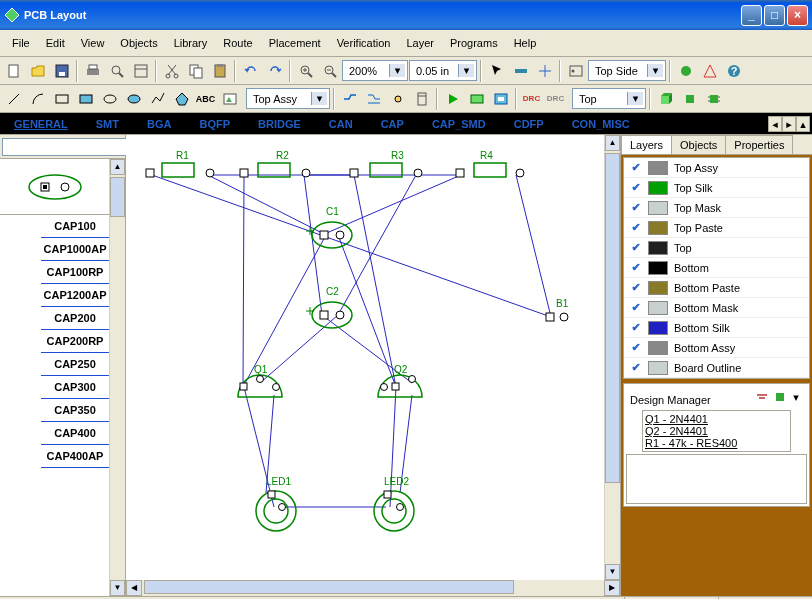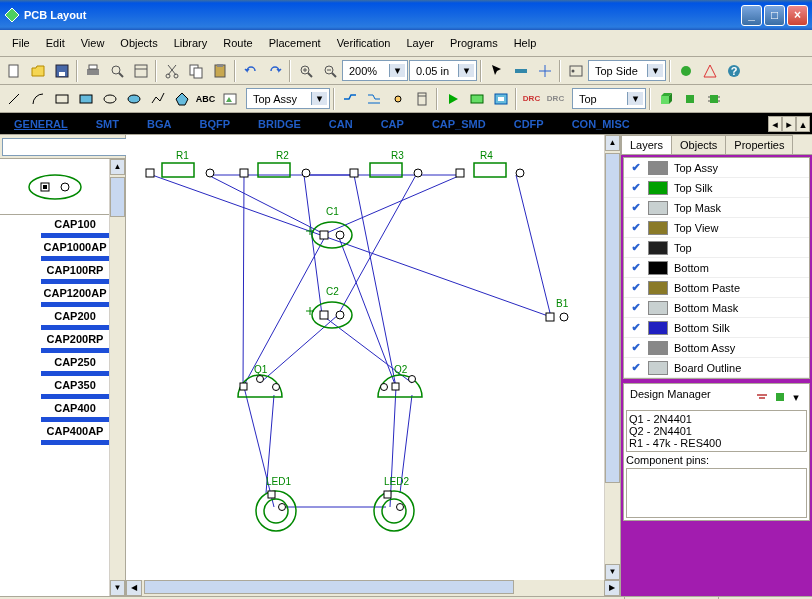--- a/index.html
+++ b/index.html
@@ -24,39 +24,39 @@
 .tabnav { margin-left: auto; display: flex; gap: 0; padding-right: 2px; }
 .tabnav .nbtn { width: 14px; height: 16px; border: 1px solid #aca899; background: #ece9d8; text-align: center; line-height: 14px; cursor: pointer; }
 .main { display: flex; height: 461px; }
 .leftpanel { width: 126px; border-right: 1px solid #aca899; display: flex; flex-direction: column; }
 .searchrow { height: 24px; display: flex; align-items: center; padding: 2px; border-bottom: 1px solid #aca899; }
 .searchrow input { flex: 1; height: 18px; border: 1px solid #7f9db9; padding: 0 2px; }
 .searchrow .bino { width: 22px; height: 20px; border: 1px solid #aca899; background: #ece9d8; margin-left: 2px; text-align: center; cursor: pointer; }
 .complist { flex: 1; overflow: hidden; background: #fff; display: flex; }
 .preview { height: 56px; border-bottom: 1px solid #aca899; display: flex; align-items: center; justify-content: center; background: #fff; }
 .items { flex: 1; overflow: hidden; }
-.item { height: 23px; border-bottom: 5px solid #1d4ed8; display: flex; align-items: center; justify-content: center; font-weight: bold; cursor: pointer; margin-left: 41px; }
+.item { height: 23px; border-bottom: 1px solid #1d4ed8; display: flex; align-items: center; justify-content: center; font-weight: bold; cursor: pointer; margin-left: 41px; }
 .vscroll { width: 16px; background: #ece9d8; border-left: 1px solid #d4d0c8; position: relative; }
 .vscroll .arrow { height: 16px; background: #dbe4f0; border: 1px solid #aca899; text-align: center; font-size: 8px; line-height: 14px; }
 .vscroll .thumb { background: #c8d8f0; border: 1px solid #aca899; }
 .canvas-wrap { flex: 1; display: flex; flex-direction: column; background: #fff; position: relative; }
 .canvas-inner { flex: 1; display: flex; }
 .canvas { flex: 1; position: relative; background: #fff; overflow: hidden; }
 .dotgrid { position: absolute; inset: 0; background-image: radial-gradient(#777 0.6px, transparent 0.6px); background-size: 12px 12px; background-position: 4px 4px; }
-.rightpanel { width: 192px; border-left: 1px solid #aca899; display: flex; flex-direction: column; background: #a21caf; }
+.rightpanel { width: 192px; border-left: 1px solid #aca899; display: flex; flex-direction: column; background: #a16207; }
 .ptabs { display: flex; border-bottom: 1px solid #aca899; background: #ece9d8; }
 .ptab { padding: 3px 8px; border: 1px solid #aca899; border-bottom: none; background: #ece9d8; cursor: pointer; margin-right: -1px; }
 .ptab.active { background: #fff; }
 .layerlist { flex: 0 0 auto; background: #fff; border: 1px solid #aca899; margin: 2px; }
 .layerrow { height: 20px; display: flex; align-items: center; border-bottom: 1px solid #eee; }
 .layerrow .chk { width: 24px; text-align: center; color: #2a62d0; font-weight: bold; }
 .layerrow .sw { width: 20px; height: 14px; border: 1px solid #888; margin-right: 6px; }
 .dmgr { border: 1px solid #aca899; margin: 2px; background: #fff; padding: 2px; }
-.dmgr-head { display: flex; align-items: flex-start; padding: 2px 4px; }
-.dmgr-list { height: 42px; overflow: hidden; border: 1px solid #aca899; margin: 2px 0; padding: 2px; font-size: 10px; }
+.dmgr-head { display: flex; align-items: flex-end; padding: 2px 4px; }
+.dmgr-list { height: 42px; overflow: hidden; border: 1px solid #aca899; margin: 2px 16px; padding: 2px; font-size: 10px; text-decoration: underline; }
 .dmgr-pins { border: 1px solid #aca899; height: 50px; margin-top: 2px; }
 .statusbar { height: 20px; border-top: 1px solid #aca899; display: flex; align-items: center; }
 .statusbar .cell { border-left: 1px solid #aca899; padding: 0 8px; height: 100%; display: flex; align-items: center; }
 .statusbar .spacer { flex: 1; }
 .hscroll { height: 16px; background: #ece9d8; display: flex; }
 .hscroll .arrow { width: 16px; background: #dbe4f0; border: 1px solid #aca899; text-align: center; font-size: 8px; line-height: 14px; }
 .hscroll .track { flex: 1; position: relative; }
 .hscroll .thumb { position: absolute; height: 14px; top: 0; background: #c8d8f0; border: 1px solid #aca899; }
 svg.comp { position: absolute; overflow: visible; }
 .reslabel { font-size: 10px; fill: #008800; font-family: sans-serif; }
@@ -396,20 +396,21 @@
               <circle cx="40" cy="15" r="4" fill="#fff" stroke="#000"></circle>
             </svg>
         </div>
         <div class="item">CAP100</div>
         <div class="item">CAP1000AP</div>
         <div class="item">CAP100RP</div>
         <div class="item">CAP1200AP</div>
         <div class="item">CAP200</div>
         <div class="item">CAP200RP</div>
         <div class="item">CAP250</div>
+        <div class="item">CAP300</div>
         <div class="item">CAP350</div>
         <div class="item">CAP400</div>
         <div class="item">CAP400AP</div>
       </div>
       <div class="vscroll">
         <div class="arrow">▲</div>
         <div class="thumb" style="height:40px;margin-top:2px"></div>
         <div class="arrow" style="position:absolute;bottom:0;width:100%">▼</div>
       </div>
     </div>
@@ -555,21 +556,21 @@
           <span>Top Silk</span>
         </div>
         <div class="layerrow">
           <span class="chk">✔</span>
           <span class="sw" style="background:#c8d0d0"></span>
           <span>Top Mask</span>
         </div>
         <div class="layerrow">
           <span class="chk">✔</span>
           <span class="sw" style="background:#8a7a28"></span>
-          <span>Top View</span>
+          <span>Top Paste</span>
         </div>
         <div class="layerrow">
           <span class="chk">✔</span>
           <span class="sw" style="background:#202020"></span>
           <span>Top</span>
         </div>
         <div class="layerrow">
           <span class="chk">✔</span>
           <span class="sw" style="background:#000000"></span>
           <span>Bottom</span>
@@ -615,21 +616,20 @@
               <rect x="2" y="2" width="8" height="8" fill="#3a3"></rect>
             </svg>
           </span>
         <span class="tbtn" style="width:14px;height:18px">▾</span>
       </div>
       <div class="dmgr-list">
         <div>Q1 - 2N4401</div>
         <div>Q2 - 2N4401</div>
         <div>R1 - 47k - RES400</div>
       </div>
-      <div>Component pins:</div>
       <div class="dmgr-pins"></div>
     </div>
   </div>
 </div>
 
 <div class="statusbar">
   <div class="spacer"></div>
   <div class="cell" style="width:94px">X=2.2 in</div>
   <div class="cell" style="width:94px">Y=1 in</div>
 </div>

